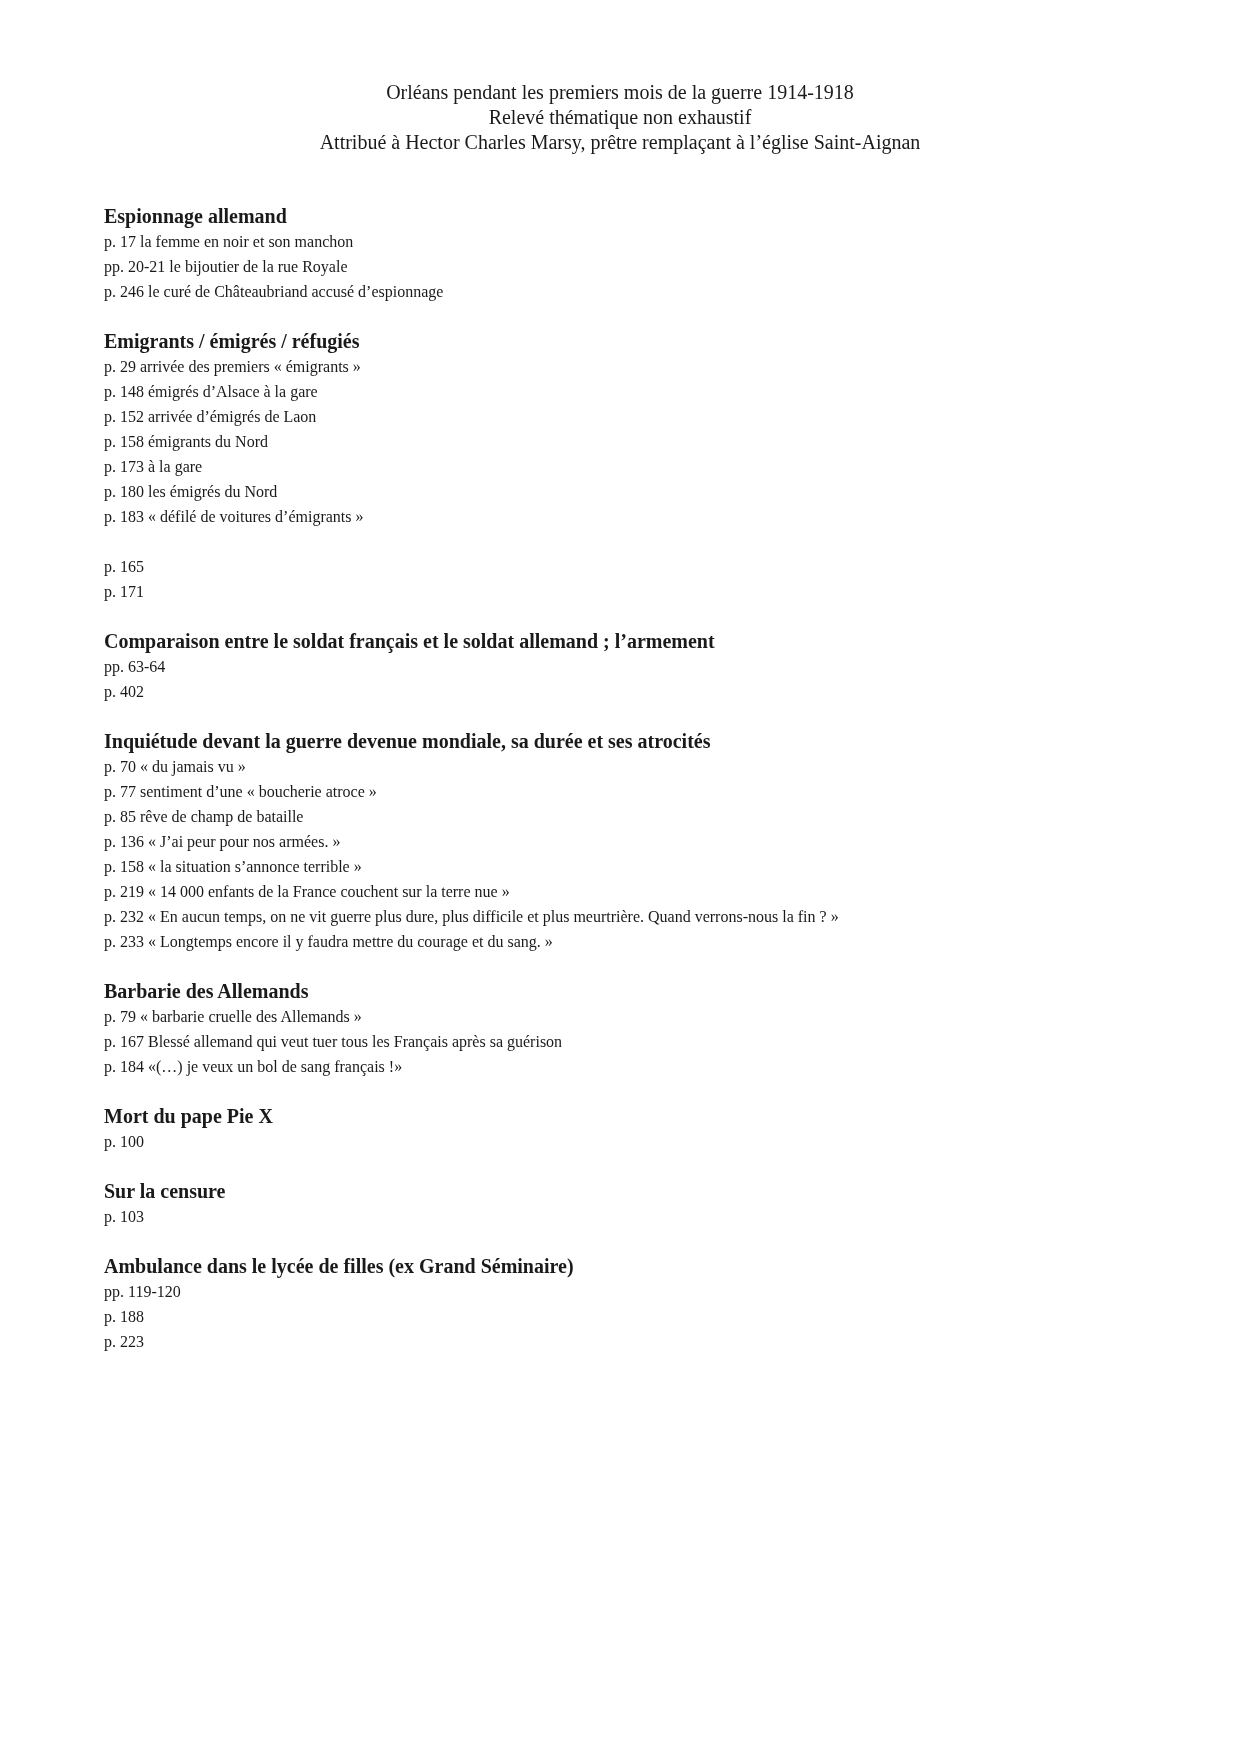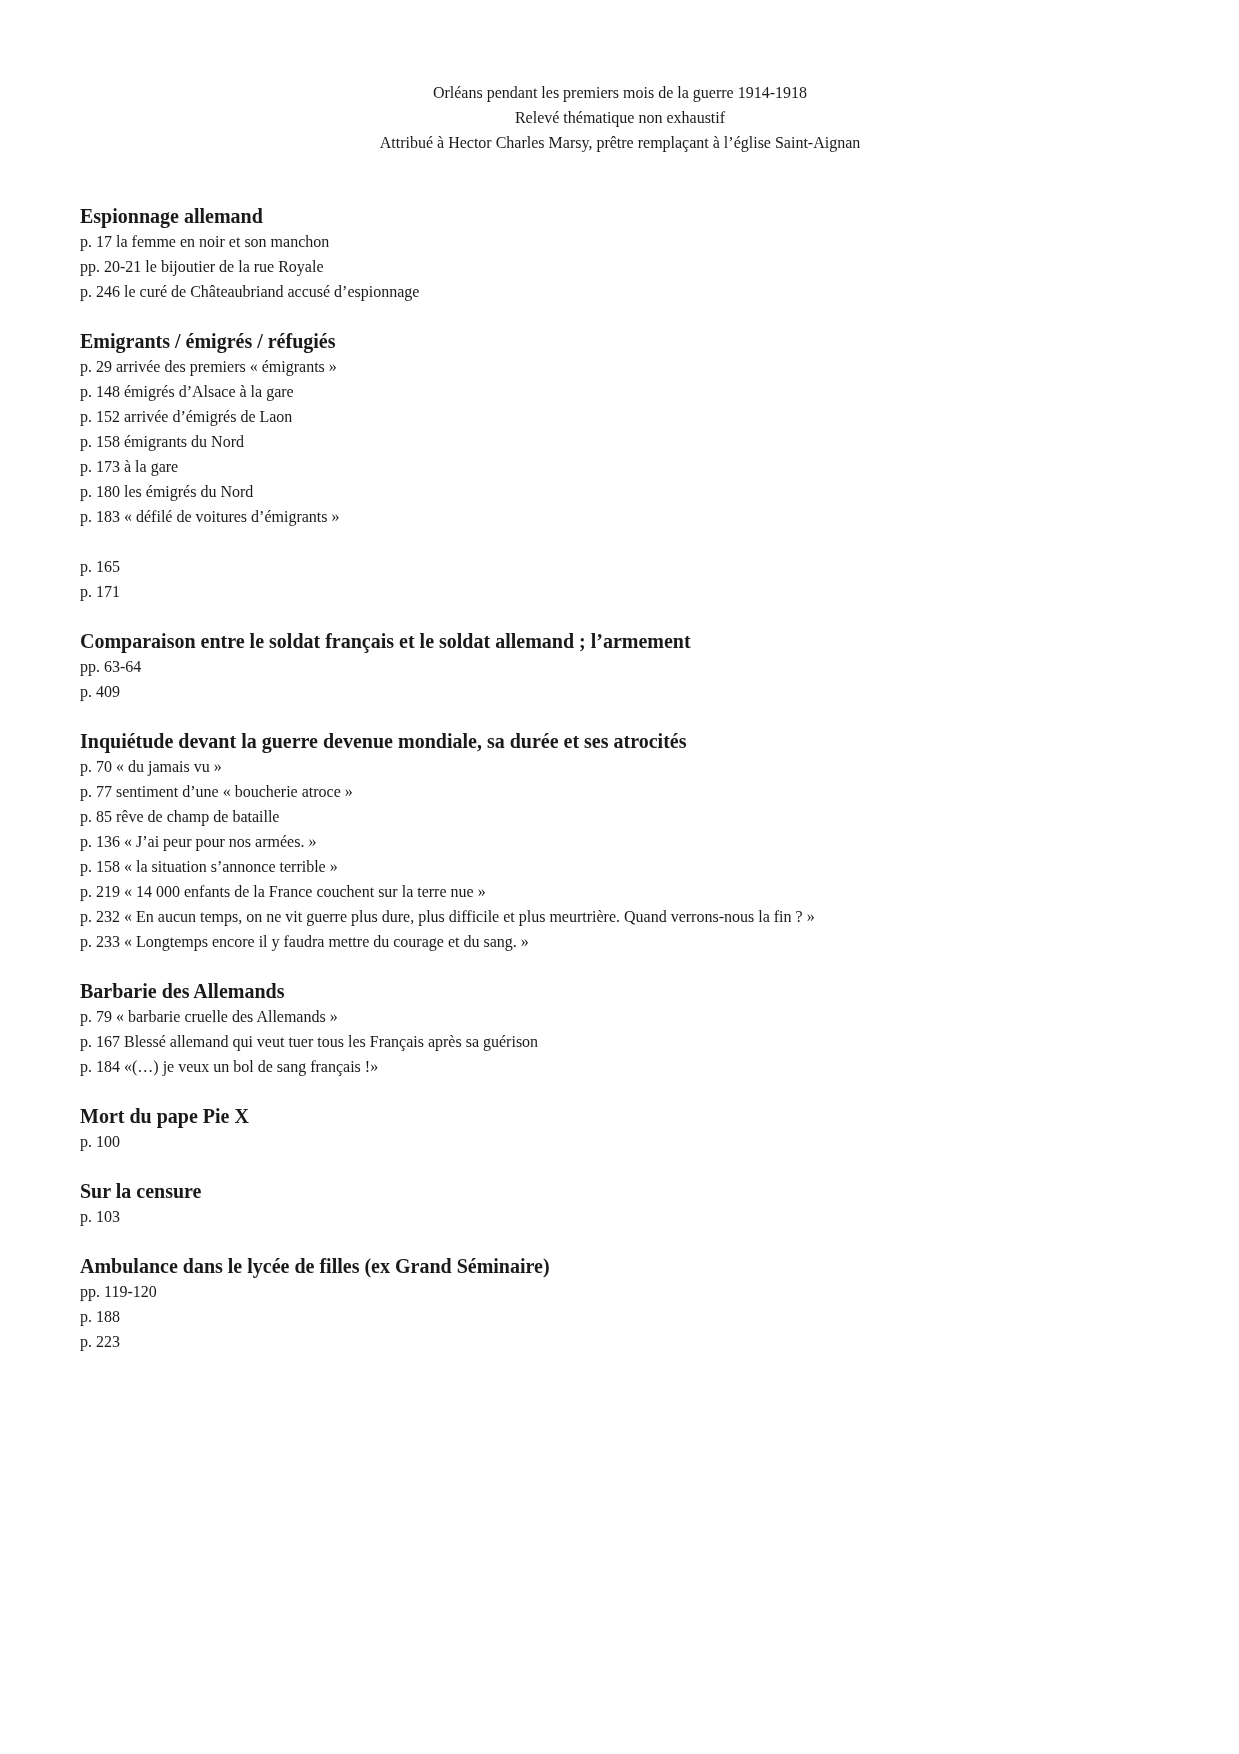--- a/index.html
+++ b/index.html
@@ -16,30 +16,31 @@
       color: #1a1a1a;
     }
     .page {
       position: absolute;
       left: 80px;
       top: 80px;
       width: 1080px;
     }
     .header {
       text-align: center;
-      font-size: 16px;
+      font-size: 20px;
       line-height: 25px;
       margin-bottom: 0;
     }
     .header div { white-space: nowrap; }
     .sections {
       margin-top: 49px;
     }
     .section {
       margin-bottom: 25px;
+      margin-left: 24px;
     }
     .section-title {
       font-weight: bold;
       font-size: 20px;
       line-height: 25px;
       white-space: nowrap;
     }
     .entry {
       font-size: 16px;
       line-height: 25px;
@@ -77,21 +78,21 @@
     </div>
 
     <div class="section">
       <div class="entry">p. 165</div>
       <div class="entry">p. 171</div>
     </div>
 
     <div class="section">
       <div class="section-title">Comparaison entre le soldat français et le soldat allemand ; l’armement</div>
       <div class="entry">pp. 63-64</div>
-      <div class="entry">p. 409</div>
+      <div class="entry">p. 402</div>
     </div>
 
     <div class="section">
       <div class="section-title">Inquiétude devant la guerre devenue mondiale, sa durée et ses atrocités</div>
       <div class="entry">p. 70 « du jamais vu »</div>
       <div class="entry">p. 77 sentiment d’une « boucherie atroce »</div>
       <div class="entry">p. 85 rêve de champ de bataille</div>
       <div class="entry">p. 136 « J’ai peur pour nos armées. »</div>
       <div class="entry">p. 158 « la situation s’annonce terrible »</div>
       <div class="entry">p. 219 « 14 000 enfants de la France couchent sur la terre nue »</div>

